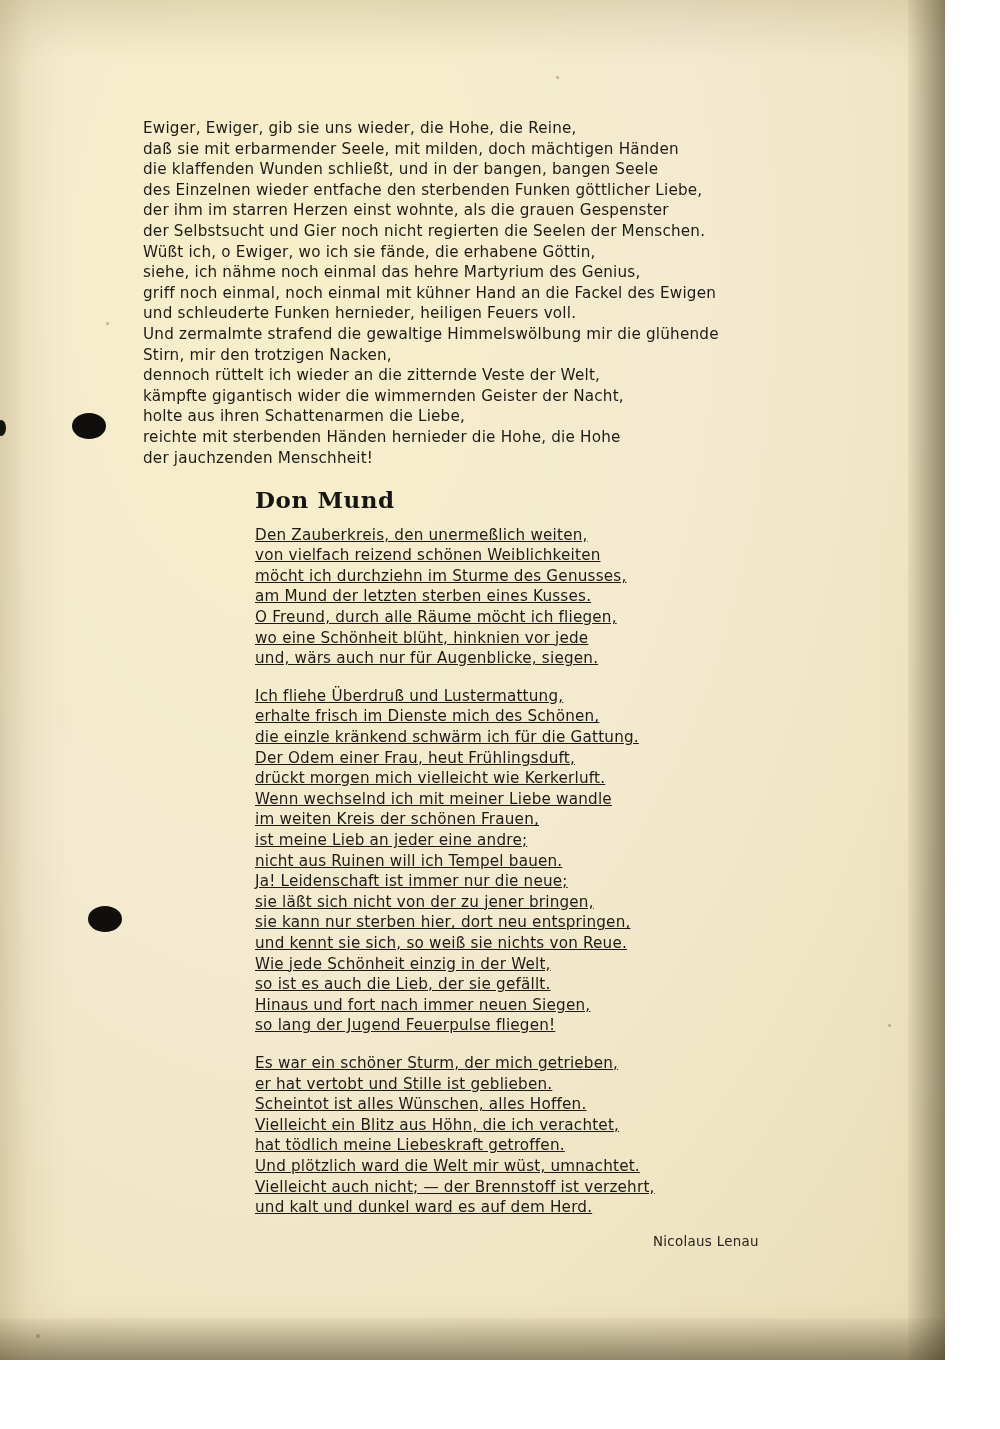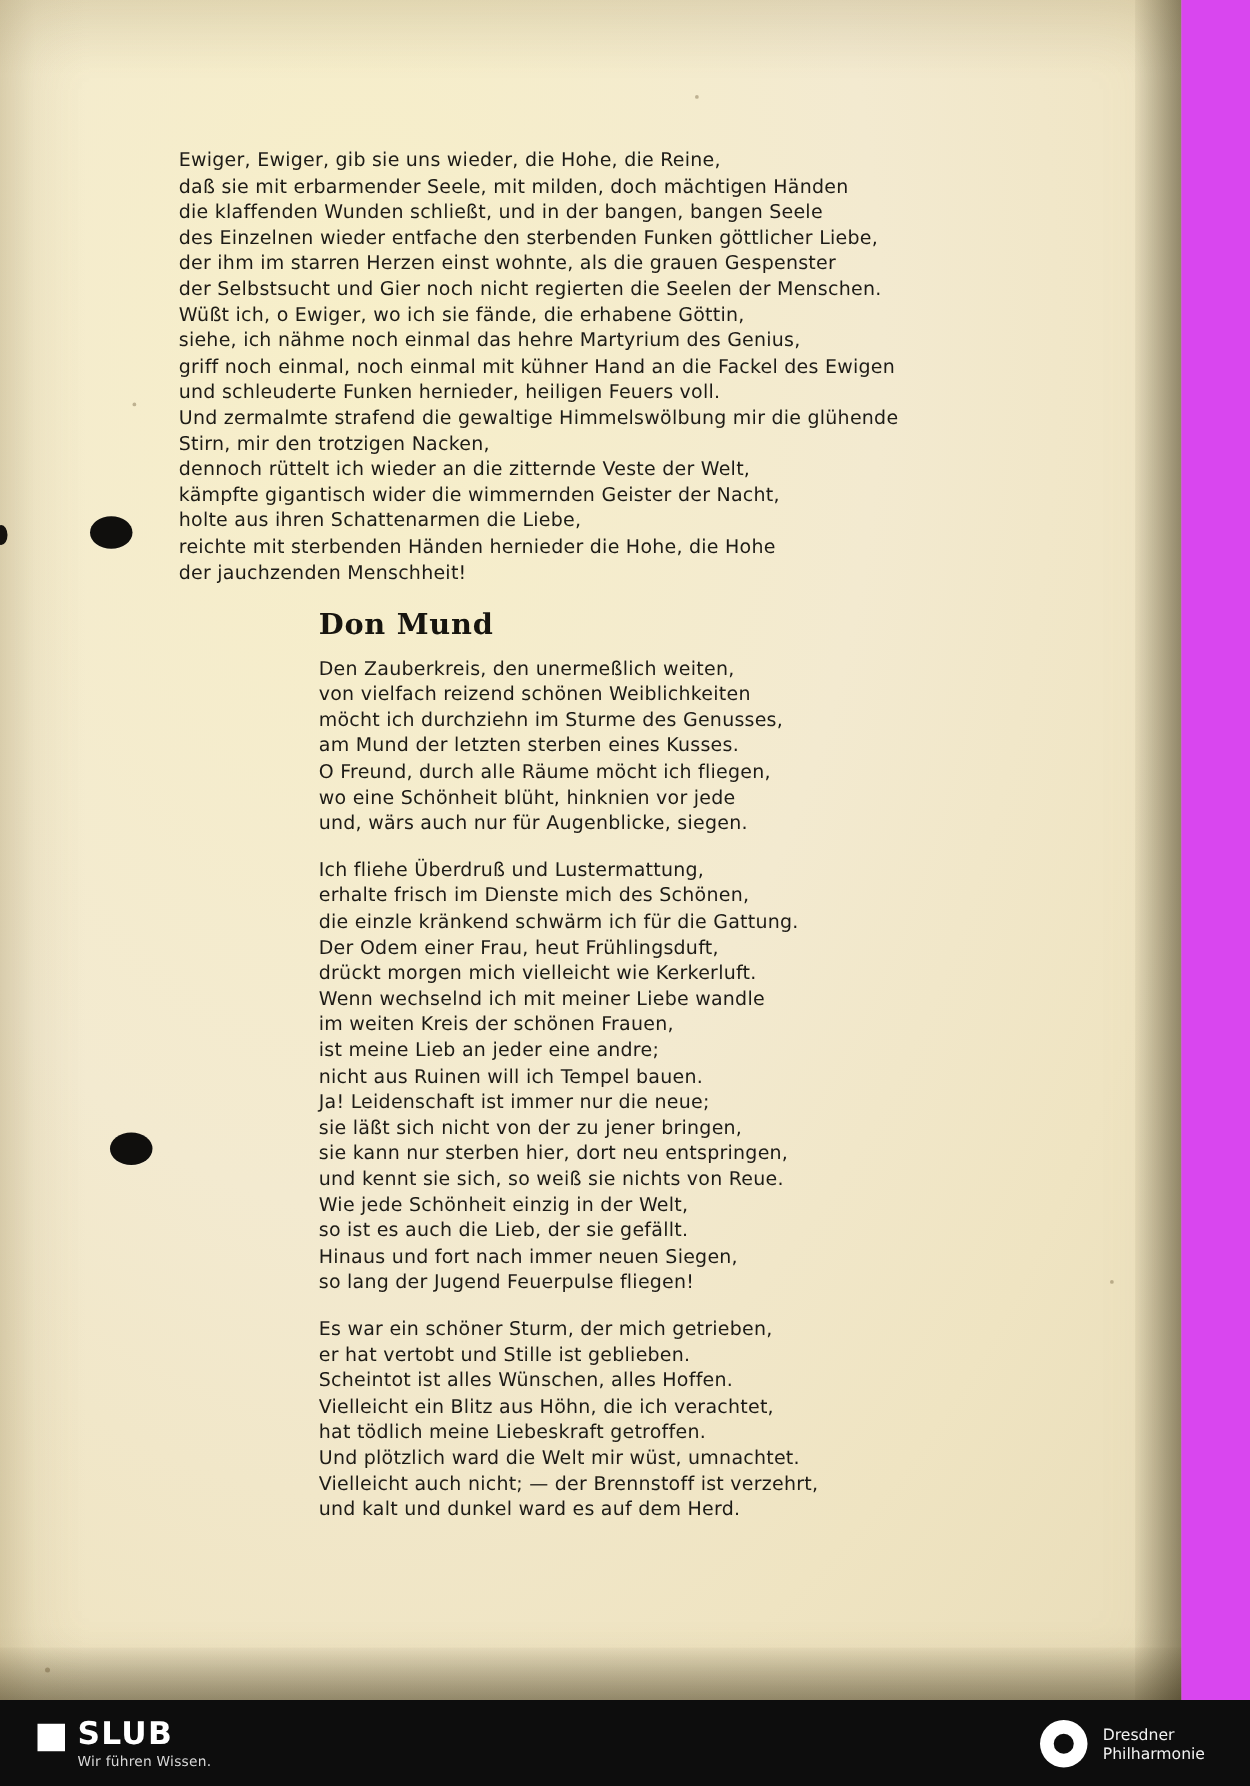--- a/index.html
+++ b/index.html
@@ -11,21 +11,21 @@
     width: 1000px;
     height: 1429px;
     overflow: hidden;
     font-family: "DejaVu Sans", sans-serif;
   }
 
   .page {
     position: relative;
     width: 1000px;
     height: 1429px;
-    background: #d946ef;
+    background: #ffffff;
   }
 
   
   .scan {
     position: absolute;
     left: 0px;
     top: 0px;
     width: 945px;
     height: 1360px;
     background:
@@ -101,20 +101,21 @@
 
   .poem-title {
     margin: 22px 0 14px 112px;
     font-family: "DejaVu Serif", serif;
     font-size: 23px;
     letter-spacing: 0.6px;
     color: #17150f;
   }
   .indent {
     margin-left: 112px;
+    text-decoration: underline;
   }
   .signature {
     margin-top: 14px;
     margin-left: 112px;
     text-align: left;
     padding-left: 398px;
     font-size: 13.4px;
     color: #26231b;
     letter-spacing: 0.3px;
   }
@@ -262,34 +263,16 @@
 
     <p class="stanza indent tight">Es war ein schöner Sturm, der mich getrieben,
 er hat vertobt und Stille ist geblieben.
 Scheintot ist alles Wünschen, alles Hoffen.
 Vielleicht ein Blitz aus Höhn, die ich verachtet,
 hat tödlich meine Liebeskraft getroffen.
 Und plötzlich ward die Welt mir wüst, umnachtet.
 Vielleicht auch nicht; — der Brennstoff ist verzehrt,
 und kalt und dunkel ward es auf dem Herd.</p>
 
+    <div class="signature">Nicolaus Lenau</div>
   </div>
 
-  <div class="footer">
-
-    <div class="slub">
-      <div class="slub-mark"></div>
-      <div class="slub-text">
-        <div class="slub-name">SLUB</div>
-        <div class="slub-tag">Wir führen Wissen.</div>
-      </div>
-    </div>
-
-    <div class="dp">
-      <div class="dp-logo"></div>
-      <div class="dp-text">
-        <div>Dresdner</div>
-        <div>Philharmonie</div>
-      </div>
-    </div>
-
-  </div>
 </div>
 
 </body></html>

